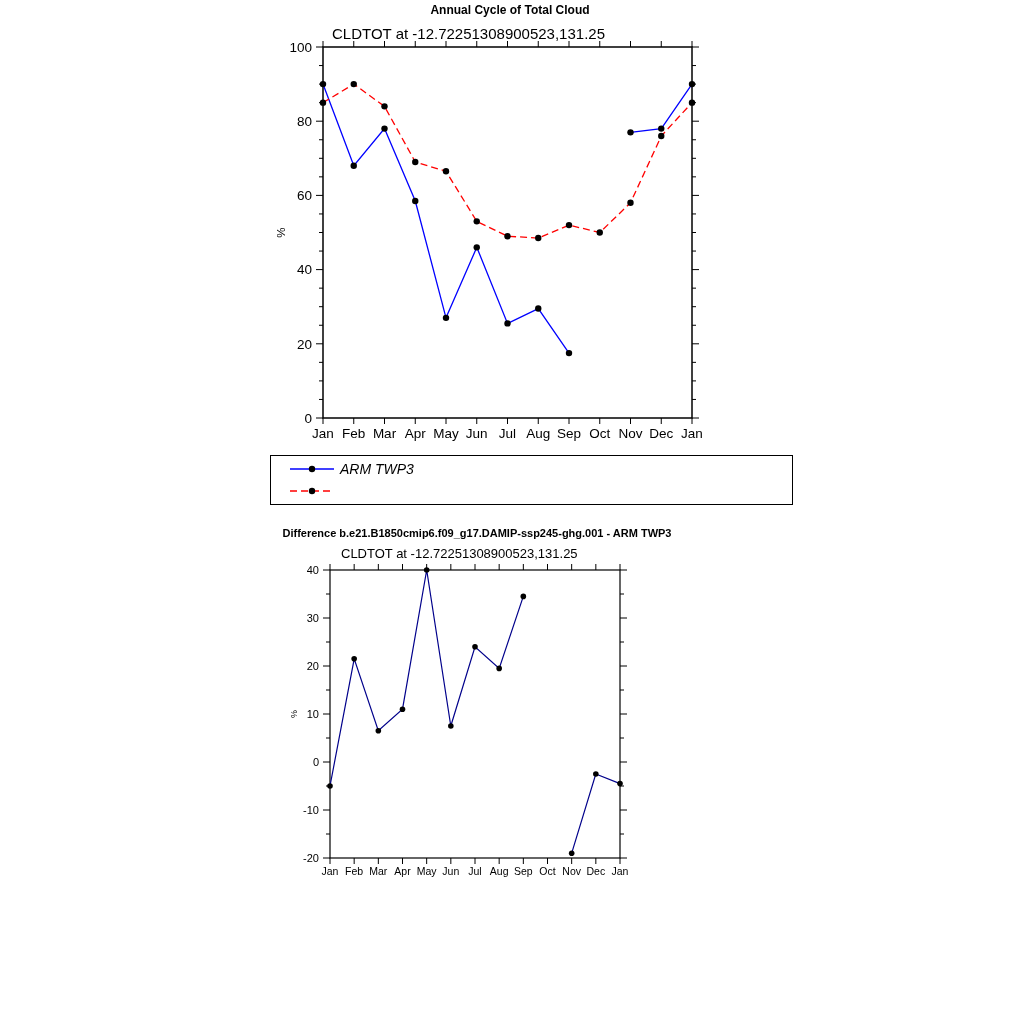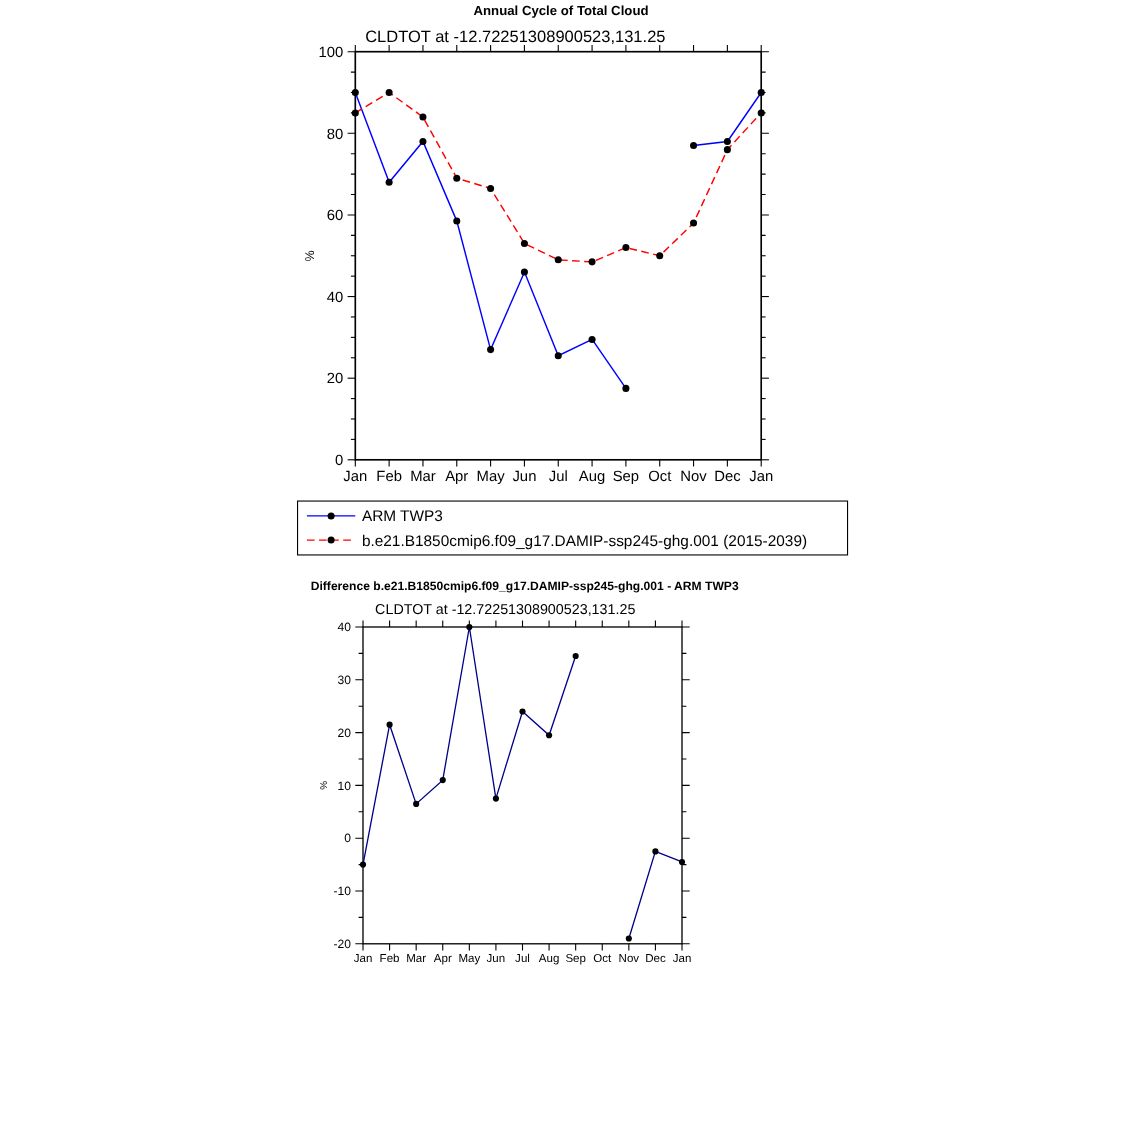--- a/index.html
+++ b/index.html
@@ -3,21 +3,21 @@
 <meta charset="utf-8">
 <style>
   html,body{margin:0;padding:0;background:#ffffff;}
   body{width:1024px;height:1024px;position:relative;overflow:hidden;
        font-family:"Liberation Sans", sans-serif;color:#000;}
   .abs{position:absolute;}
   .chart-title{font-weight:bold;text-align:center;}
   #title1{left:270px;top:3px;width:480px;font-size:12px;}
   #subtitle1{left:332px;top:25px;font-size:15px;}
   #chart1{left:260px;top:38px;}
-  #legend-box{left:270px;top:455px;width:489px;border:1px solid #000;background:#fff;padding:2px 5px;}
+  #legend-box{left:270px;top:455px;width:489px;border:1px solid #000;background:#fff;padding:2px 16px;font-style:italic;}
   .legend-row{display:flex;align-items:center;height:22px;}
   .legend-label{font-size:14px;margin-left:3px;white-space:nowrap;}
   #title2{left:197px;top:527px;width:560px;font-size:11px;}
   #subtitle2{left:341px;top:546px;font-size:13px;}
   #chart2{left:280px;top:558px;}
   svg text{font-family:"Liberation Sans", sans-serif;fill:#000;}
 </style>
 </head>
 <body>
 
@@ -152,21 +152,20 @@
           <line x1="3" x2="47" y1="10" y2="10" stroke="#0000ff" stroke-width="1.3"></line>
           <circle cx="25" cy="10" r="3.2" fill="#000000"></circle>
         </svg>
       <span class="legend-label">ARM TWP3</span>
     </div>
     <div class="legend-row">
       <svg class="legend-sample" width="50" height="20">
           <line x1="3" x2="47" y1="10" y2="10" stroke="#ff0000" stroke-width="1.3" stroke-dasharray="7 4"></line>
           <circle cx="25" cy="10" r="3.2" fill="#000000"></circle>
         </svg>
-      <span class="legend-label">b.e21.B1850cmip6.f09_g17.DAMIP-ssp245-ghg.001 (2015-2039)</span>
     </div>
   </div>
 
   <div id="title2" class="abs chart-title">Difference b.e21.B1850cmip6.f09_g17.DAMIP-ssp245-ghg.001 - ARM TWP3</div>
 
   <div id="subtitle2" class="abs">CLDTOT at -12.72251308900523,131.25</div>
 
   <svg id="chart2" class="abs" width="380" height="330">
       <rect x="50" y="12" width="290" height="288" fill="none" stroke="#000" stroke-width="1.2"></rect>
       <line x1="50" x2="43" y1="300" y2="300" stroke="#000" stroke-width="1"></line>

